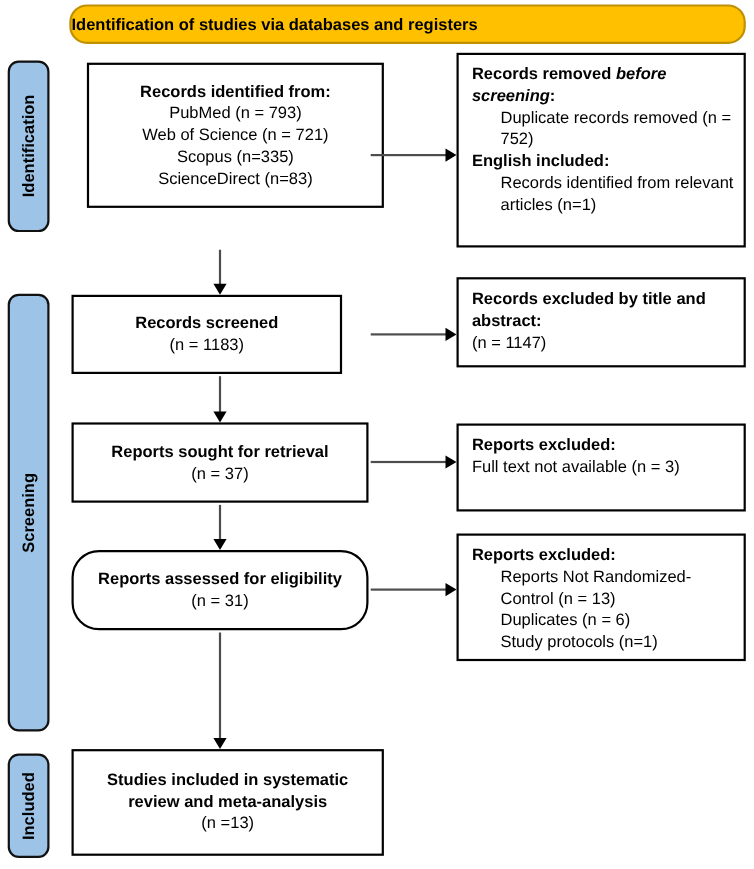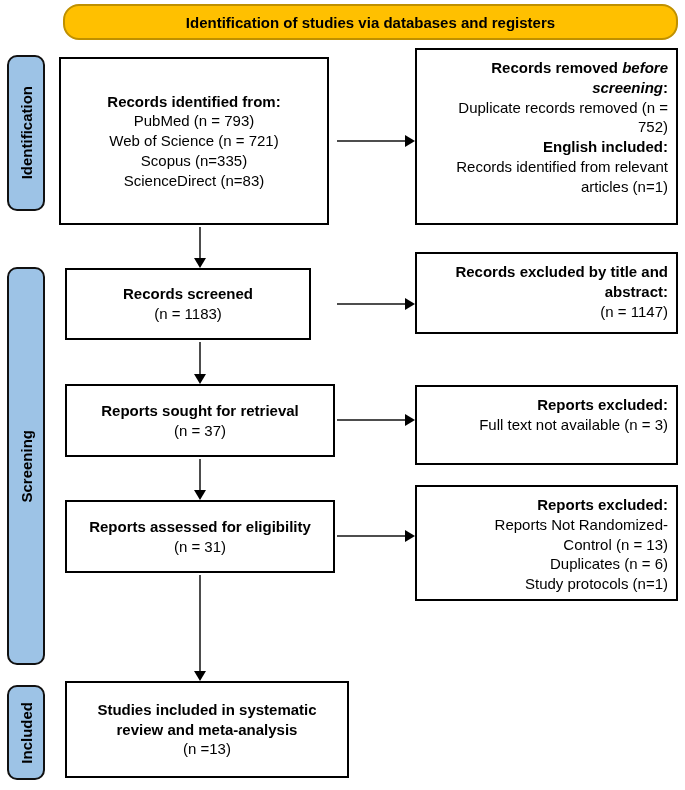--- a/index.html
+++ b/index.html
@@ -4,21 +4,21 @@
 <style>
   html,body{margin:0;padding:0;background:#fff;}
   .canvas{
     position:relative;width:685px;height:790px;background:#ffffff;
     font-family:"Liberation Sans",sans-serif;color:#000;overflow:hidden;
   }
   
   .banner{
     position:absolute;left:63px;top:4px;width:615px;height:36px;
     background:#FFC000;border:2px solid #BF9000;border-radius:16px;
-    display:flex;align-items:center;justify-content:center;box-sizing:border-box;
+    display:flex;align-items:center;box-sizing:border-box;
   }
   .banner span{font-weight:bold;font-size:15px;}
   
   .stage{
     position:absolute;left:7px;width:38px;background:#9DC3E6;
     border:2px solid #111;border-radius:10px;box-sizing:border-box;
     display:flex;align-items:center;justify-content:center;
   }
   .stage .vtext{
     writing-mode:vertical-rl;transform:rotate(180deg);
@@ -28,26 +28,26 @@
   #stage-screening{top:267px;height:398px;}
   #stage-included{top:685px;height:95px;}
   
   .box{
     position:absolute;background:#fff;border:2px solid #000;box-sizing:border-box;
     font-size:15px;line-height:1.32;
   }
   .cbox{display:flex;flex-direction:column;align-items:center;justify-content:center;text-align:center;padding:4px 10px;}
   .bold{font-weight:bold;}
   .italic{font-style:italic;}
-  #box1{left:59px;top:57px;width:270px;height:168px;text-align:right;}
+  #box1{left:79px;top:57px;width:270px;height:132px;text-align:right;}
   #box2{left:65px;top:268px;width:246px;height:72px;}
   #box3{left:65px;top:384px;width:270px;height:73px;}
-  #box4{left:65px;top:500px;width:270px;height:73px;}
+  #box4{left:65px;top:500px;width:270px;height:73px;border-radius:25px;}
   #box5{left:65px;top:681px;width:284px;height:97px;}
-  .rbox{padding:8px 8px 8px 12px;text-align:right;}
+  .rbox{padding:8px 8px 8px 12px;}
   #rbox1{left:415px;top:48px;width:263px;height:177px;}
   #rbox2{left:415px;top:252px;width:263px;height:82px;}
   #rbox3{left:415px;top:385px;width:263px;height:80px;}
   #rbox4{left:415px;top:485px;width:263px;height:116px;}
   .indent{padding-left:26px;}
   
   .arrow-v{position:absolute;width:2px;background:#4d4d4d;}
   .arrow-v::after{
     content:"";position:absolute;left:-5px;bottom:-9px;width:0;height:0;
     border-left:6px solid transparent;border-right:6px solid transparent;

